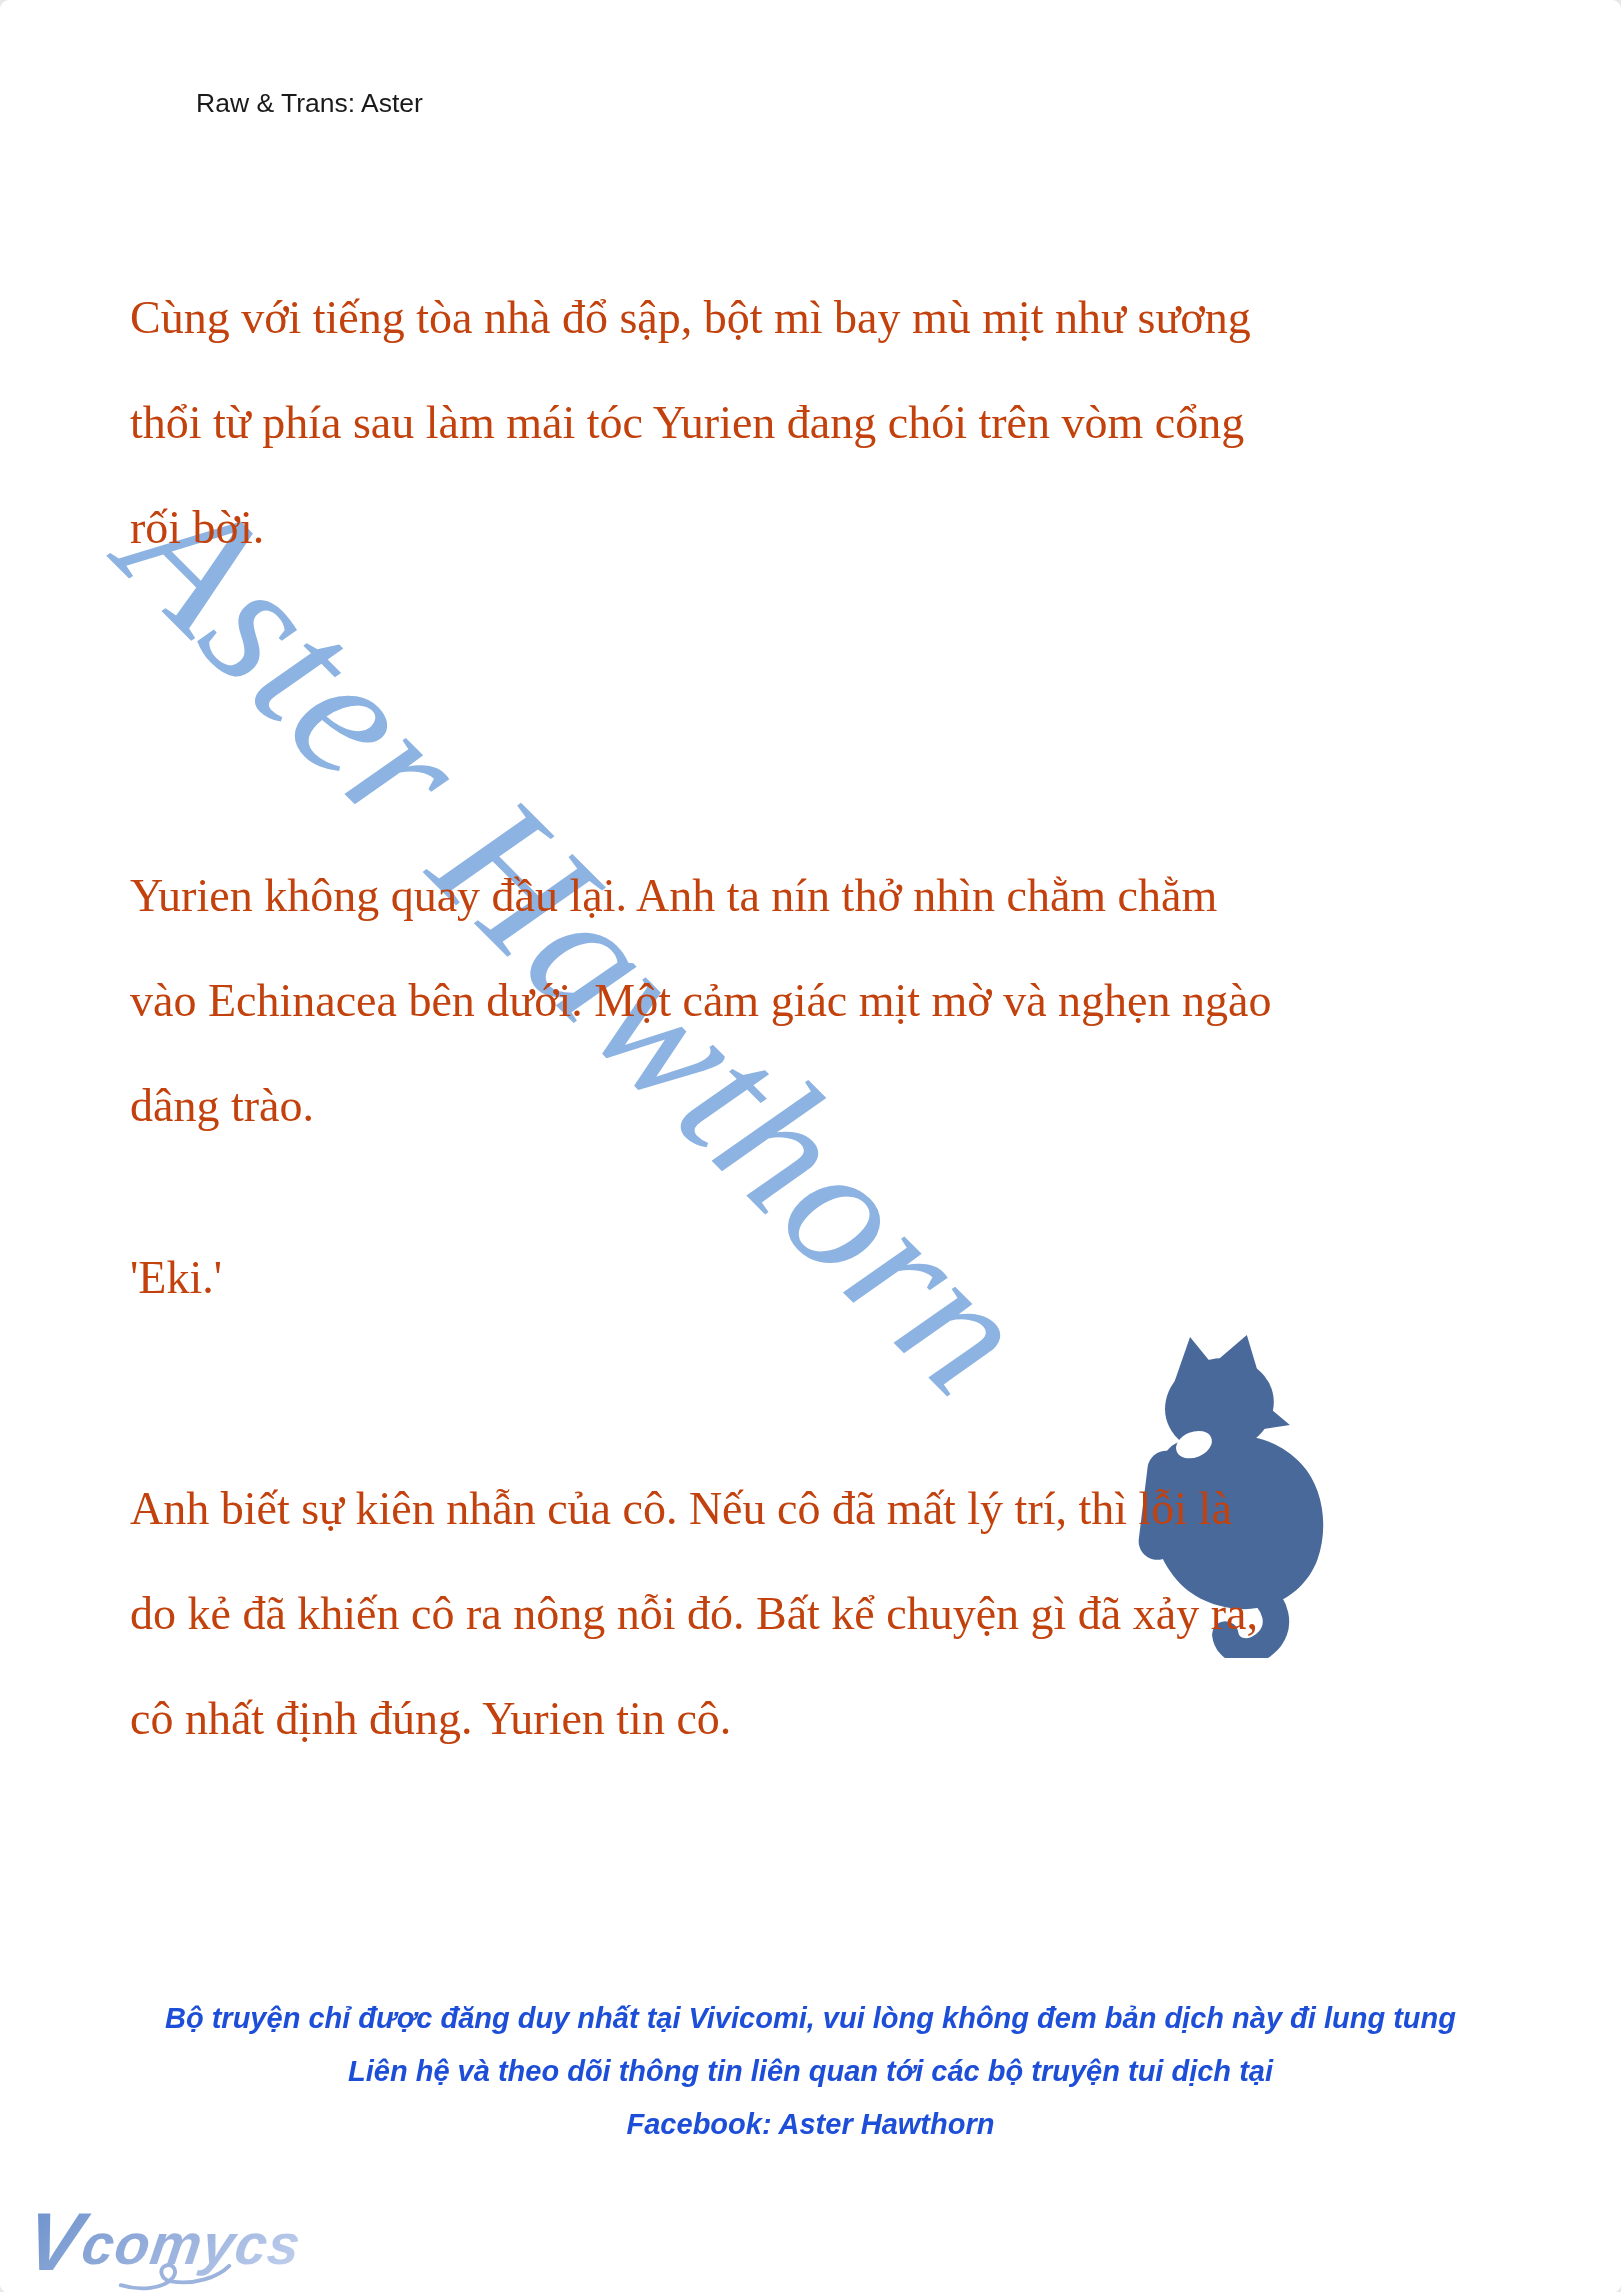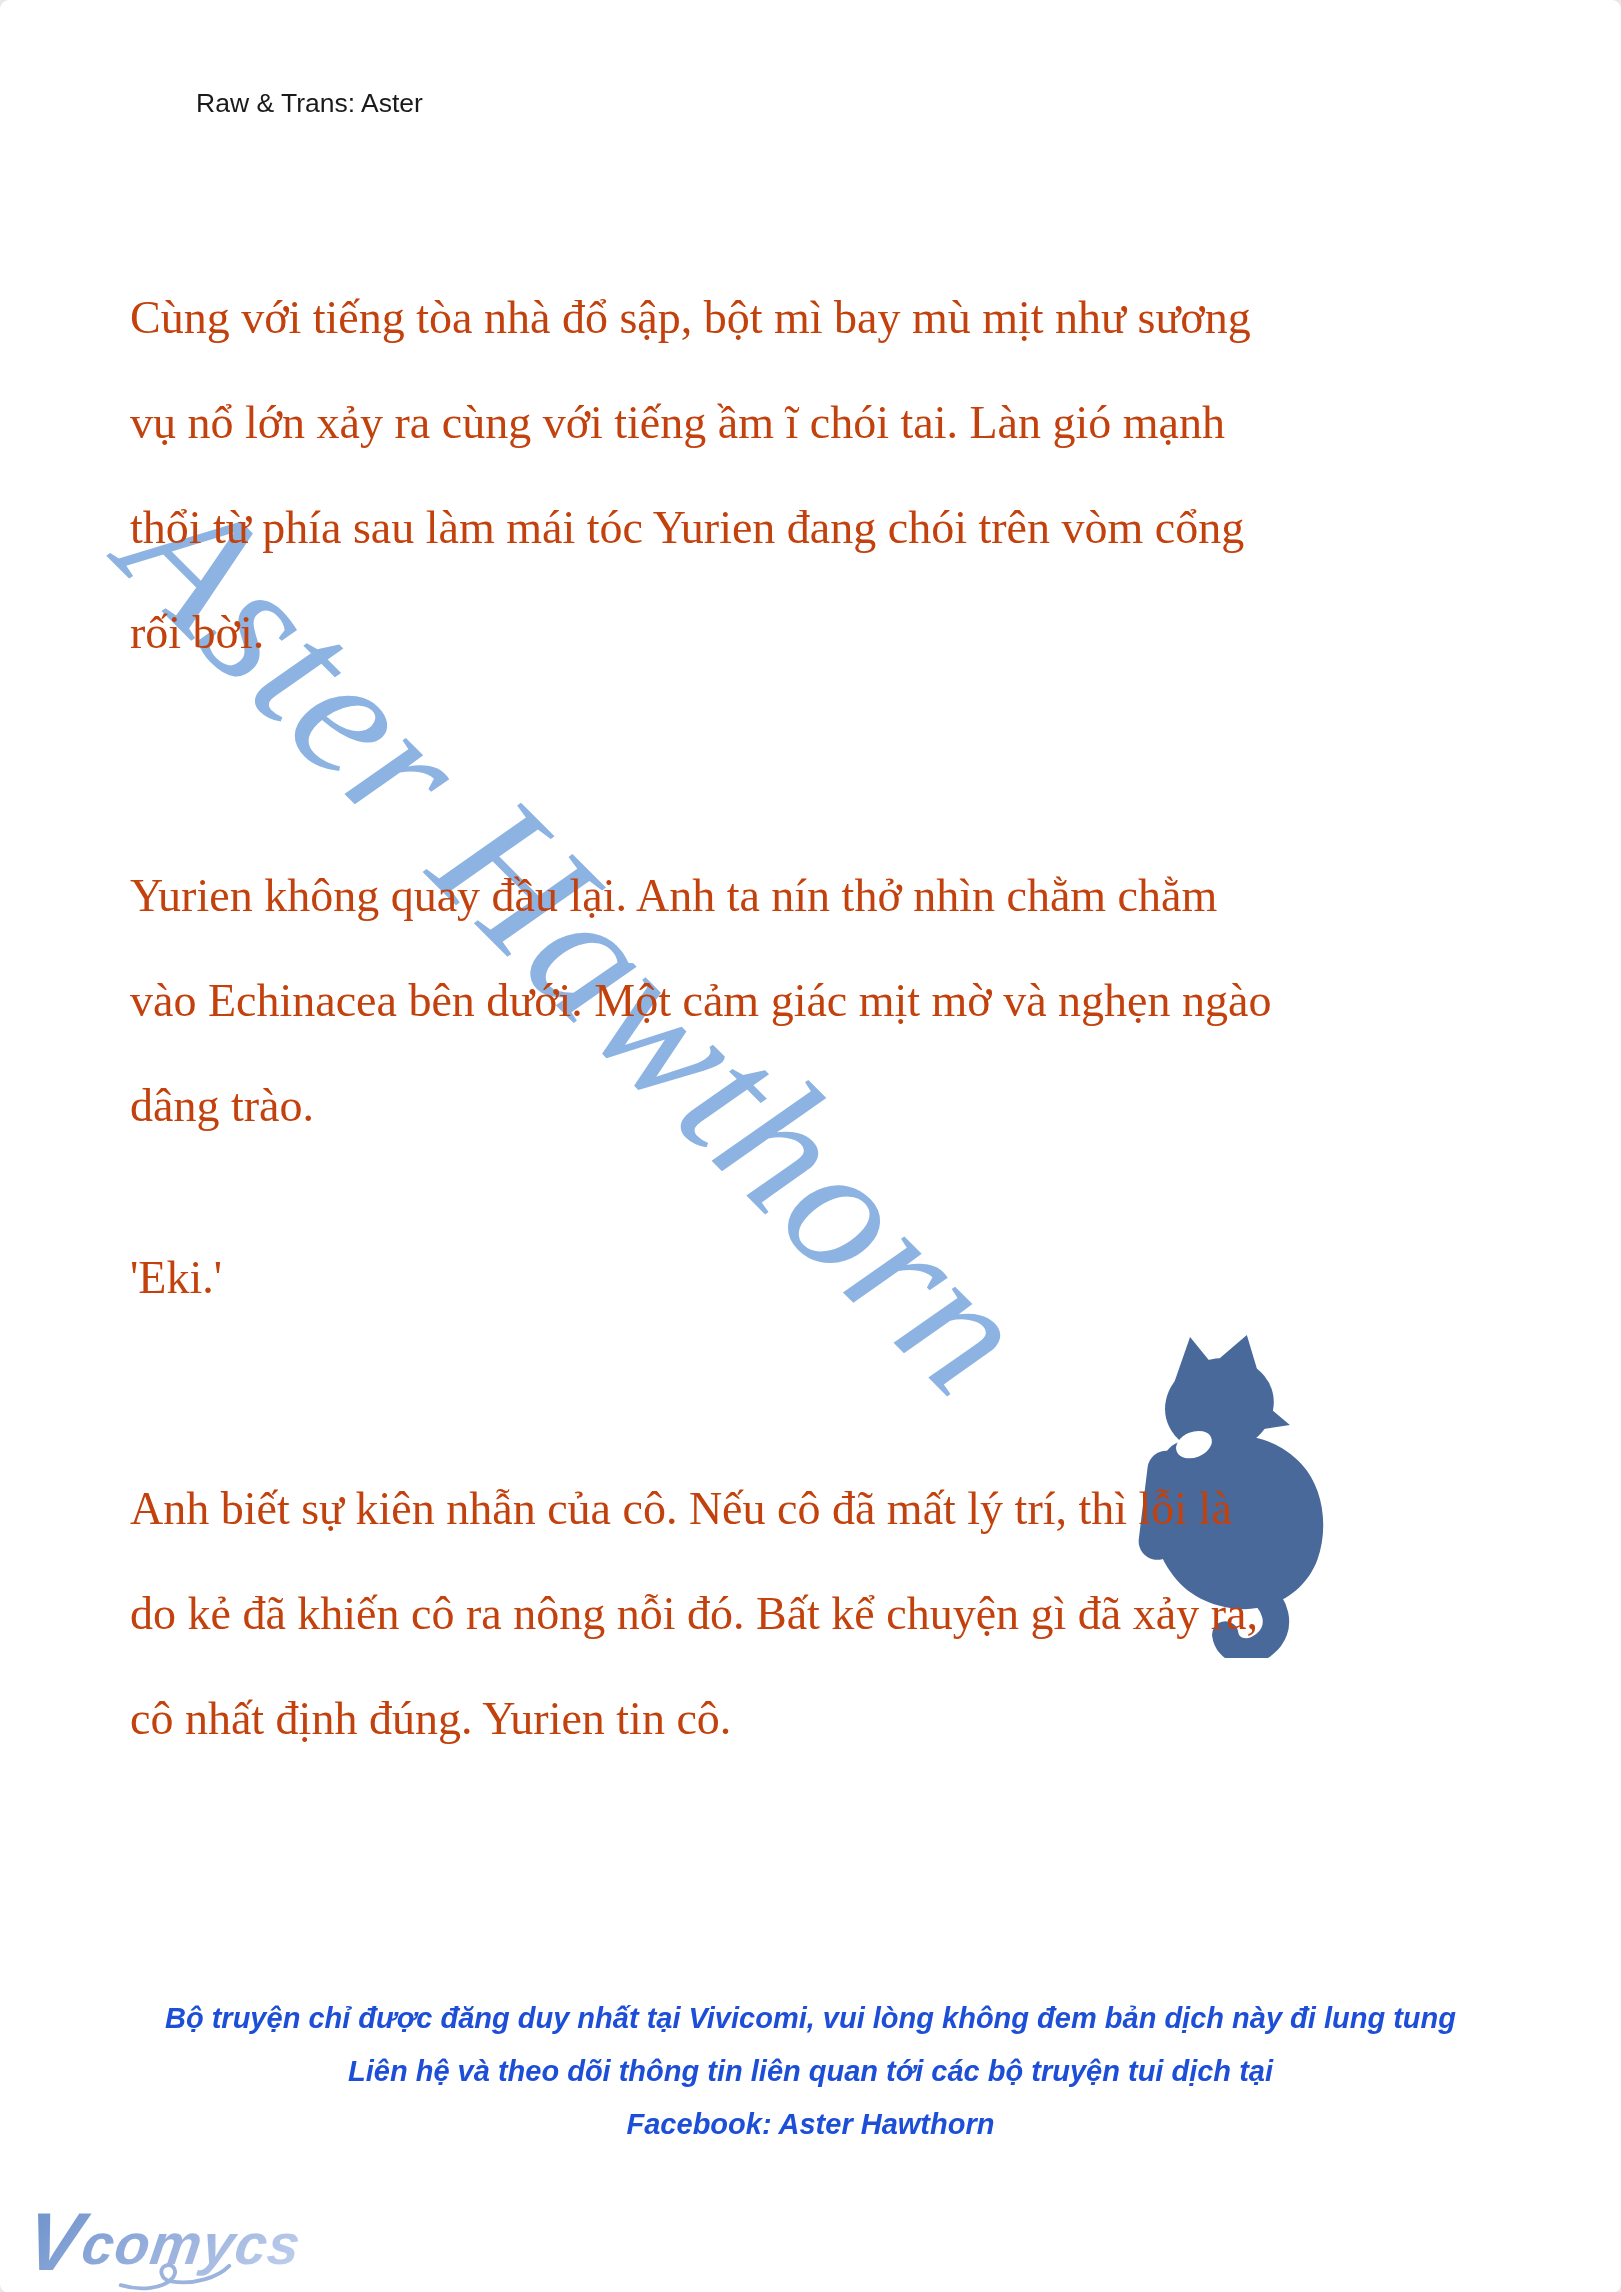--- a/index.html
+++ b/index.html
@@ -114,21 +114,20 @@
 <body>
 
 <div class="page">
 
   <div class="header-credit">Raw &amp; Trans: Aster</div>
 
   <div class="watermark">Aster Hawthorn</div>
 
   <div class="para p1">
     <div class="line">Cùng với tiếng tòa nhà đổ sập, bột mì bay mù mịt như sương</div>
-    <div class="line">vụ nổ lớn xảy ra cùng với tiếng ầm ĩ chói tai. Làn gió mạnh</div>
     <div class="line">thổi từ phía sau làm mái tóc Yurien đang chói trên vòm cổng</div>
     <div class="line">rối bời.</div>
   </div>
 
   <div class="para p2">
     <div class="line">Yurien không quay đầu lại. Anh ta nín thở nhìn chằm chằm</div>
     <div class="line">vào Echinacea bên dưới. Một cảm giác mịt mờ và nghẹn ngào</div>
     <div class="line">dâng trào.</div>
   </div>
 

